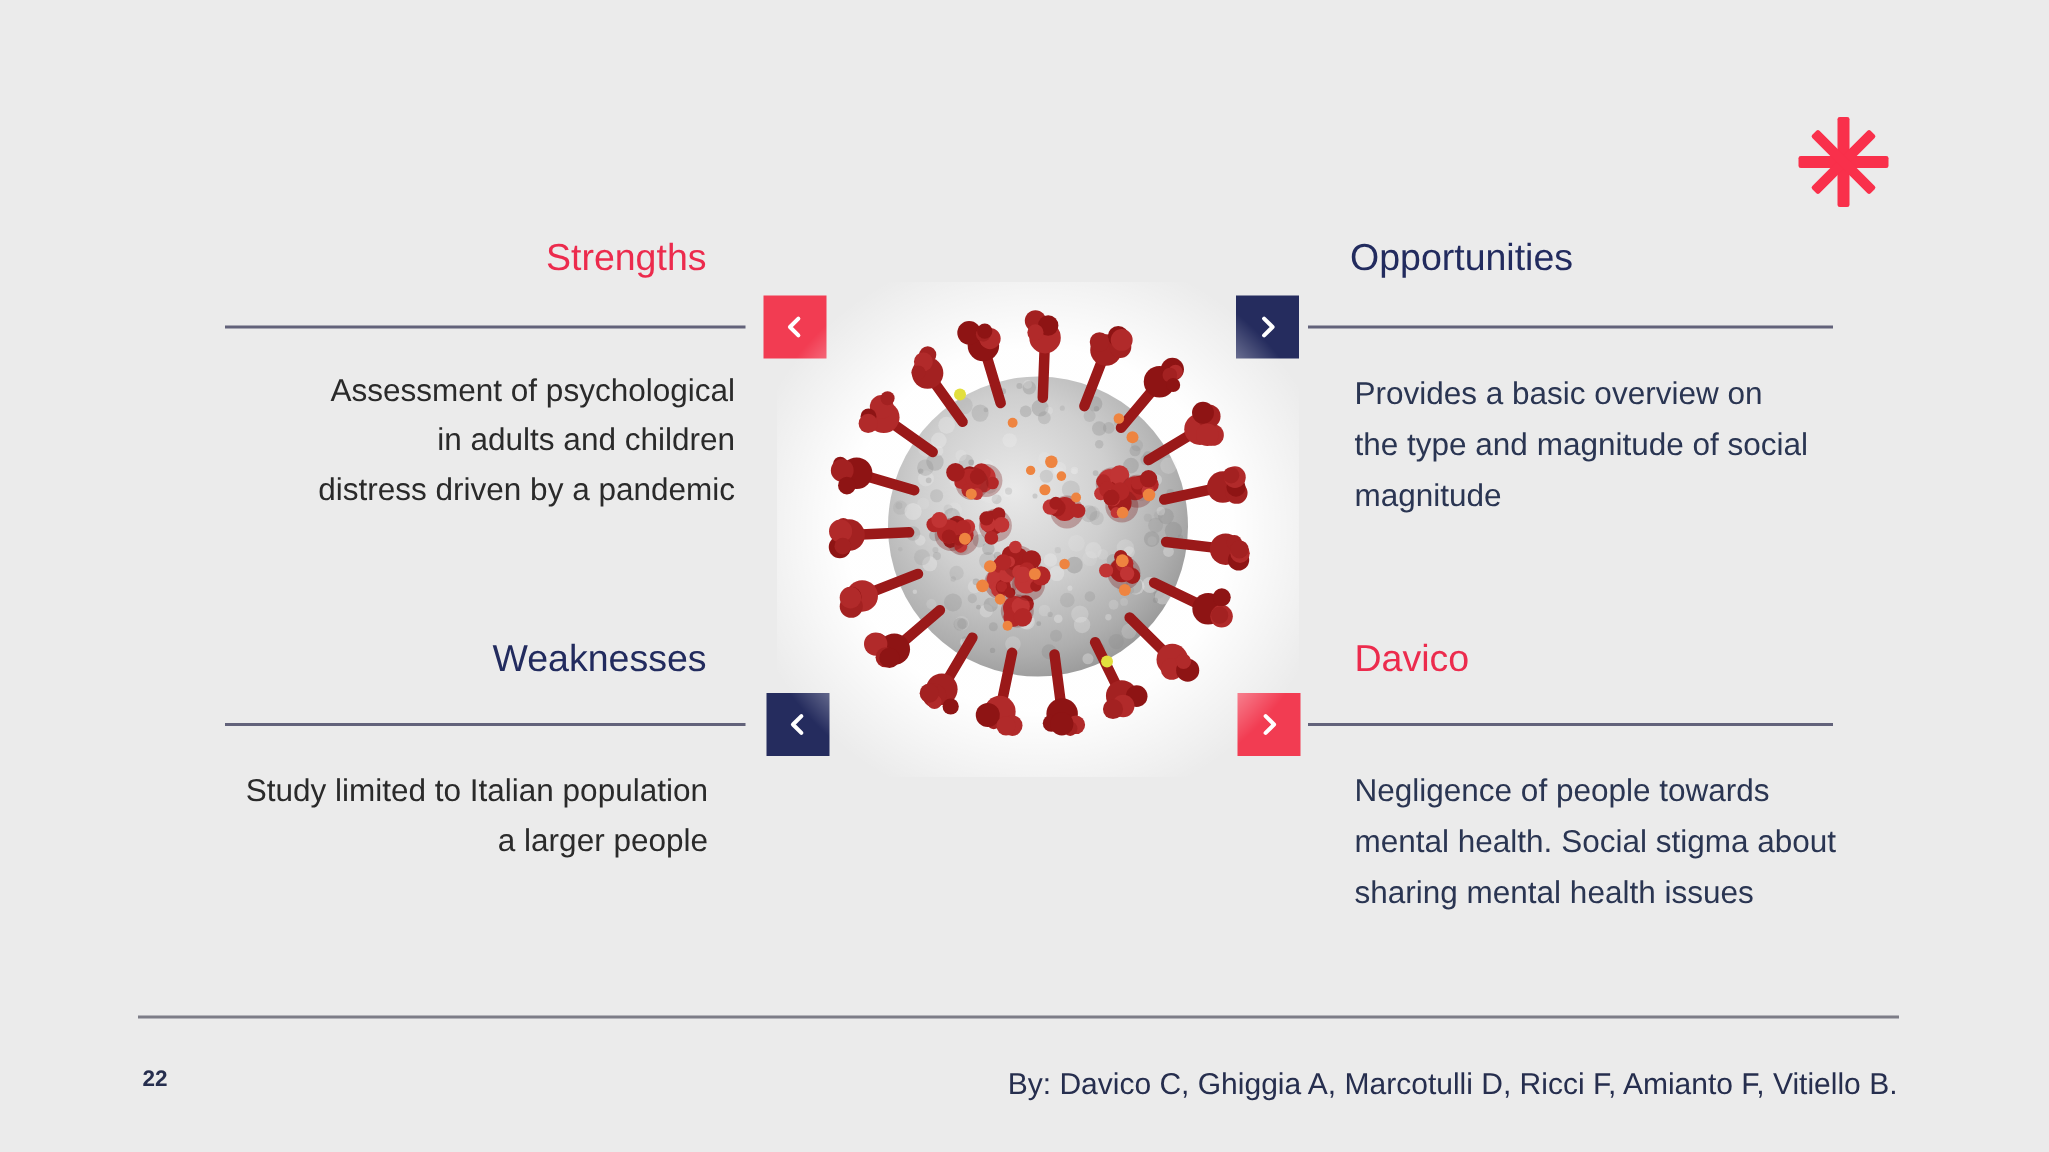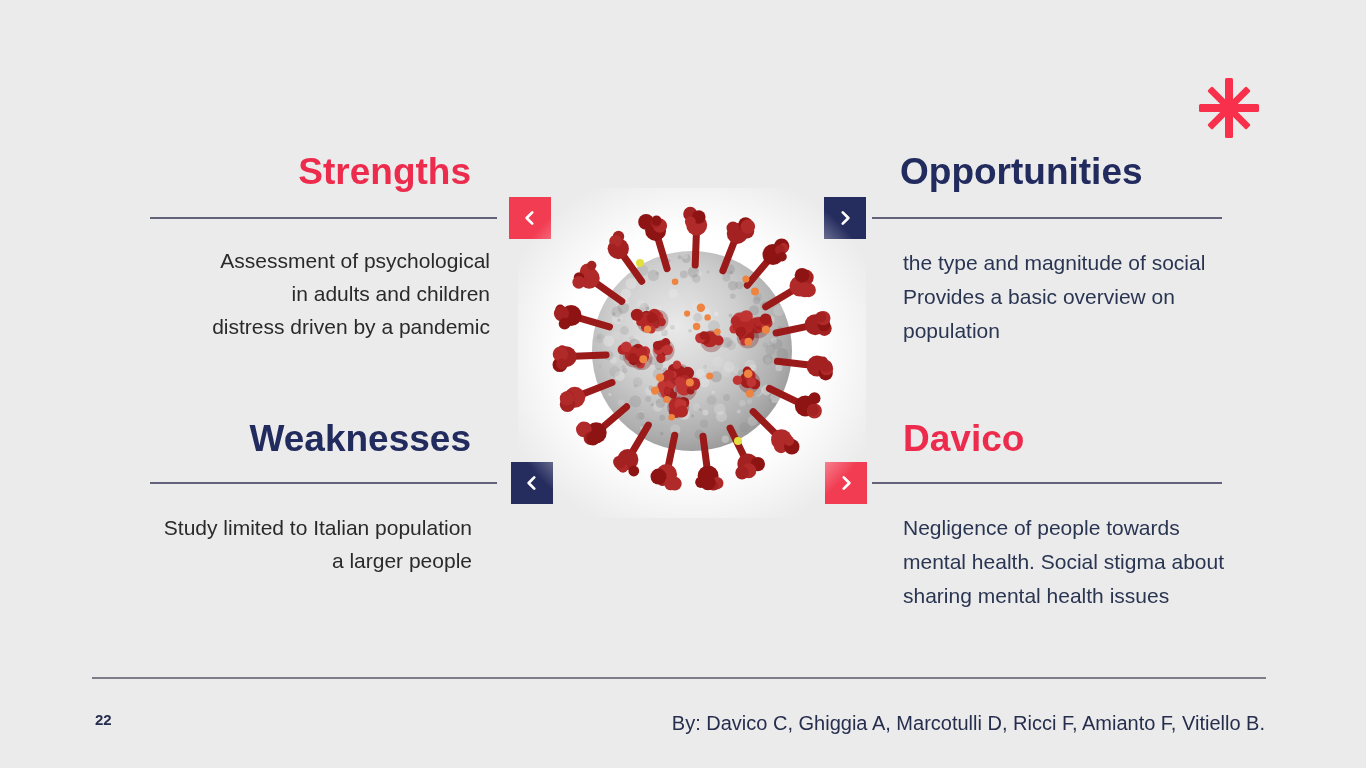--- a/index.html
+++ b/index.html
@@ -10,21 +10,21 @@
     font-family:"Liberation Sans", sans-serif;
     position:relative;
   }
   .slide{position:absolute;inset:0;}
 
   
   .logo{position:absolute;left:1197px;top:76px;width:64px;height:64px;}
 
   
   .q-title{
-    position:absolute;font-size:37px;font-weight:700;line-height:36px;
+    position:absolute;font-size:25px;font-weight:400;line-height:36px;
     letter-spacing:0;
   }
   .q-title.red{color:var(--titleRed,#EC2B4D);}
   .q-title.navy{color:var(--titleNavy,#222B5E);}
   .align-right{text-align:right;}
   .align-left{text-align:left;}
 
   
   .q-line{position:absolute;height:2px;background:var(--line,#62627A);}
 
@@ -90,23 +90,23 @@
 
   <section>
     <div class="q-title navy align-left" style="left:900px;top:154px;width:340px;">Opportunities</div>
     <div class="q-line" style="left:872px;top:217px;width:350px;"></div>
     <button class="nav-btn navy" style="left:824px;top:197px;">
       <svg viewBox="0 0 16 16">
         <polyline points="6,3 11,8 6,13" fill="none" stroke="#ffffff" stroke-width="2.4" stroke-linecap="round" stroke-linejoin="round"></polyline>
       </svg>
     </button>
     <div class="q-body navytext align-left" style="left:903px;top:246px;width:340px;">
+      <div>Provides a basic overview on</div>
       <div>the type and magnitude of social</div>
-      <div>Provides a basic overview on</div>
-      <div>population</div>
+      <div>magnitude</div>
     </div>
   </section>
 
   <section>
     <div class="q-title navy align-right" style="left:150px;top:421px;width:321px;">Weaknesses</div>
     <div class="q-line" style="left:150px;top:482px;width:347px;"></div>
     <button class="nav-btn navy" style="left:511px;top:462px;">
       <svg viewBox="0 0 16 16">
         <polyline points="10,3 5,8 10,13" fill="none" stroke="#ffffff" stroke-width="2.4" stroke-linecap="round" stroke-linejoin="round"></polyline>
       </svg>

